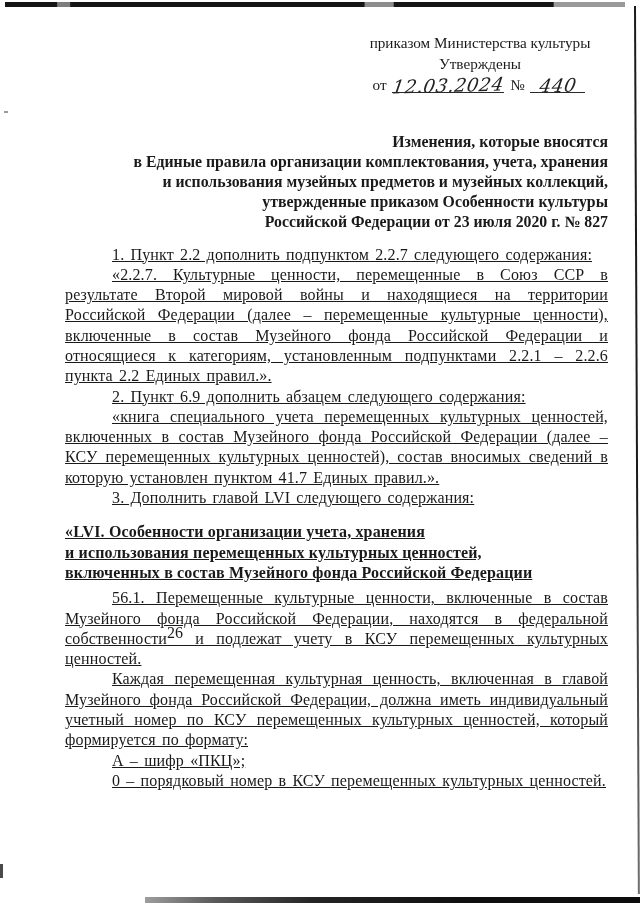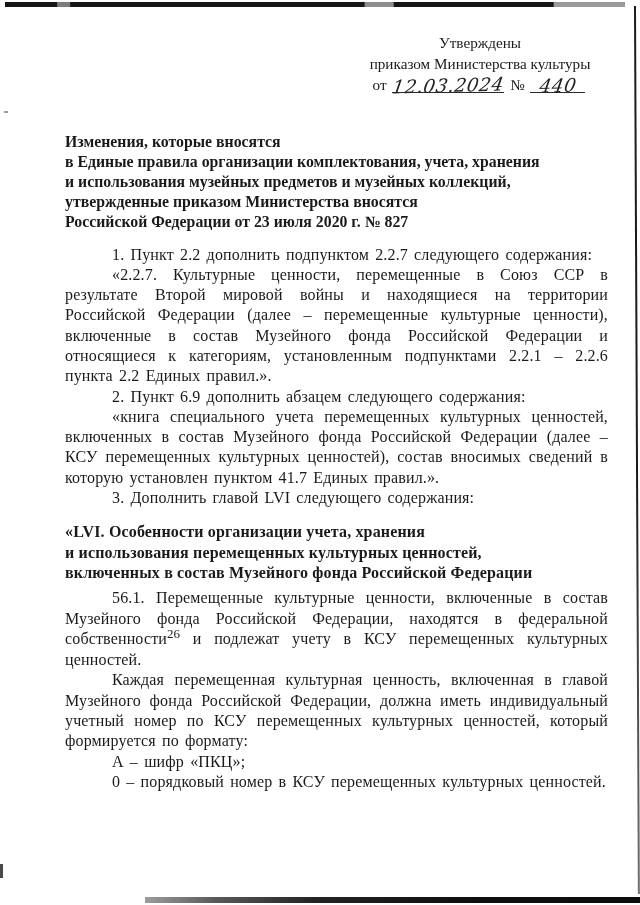--- a/index.html
+++ b/index.html
@@ -48,48 +48,49 @@
     font-family: "DejaVu Serif", serif;
     font-style: italic;
     font-size: 18.5px;
     letter-spacing: 0.5px;
     color: #222;
     transform: skewX(-10deg) rotate(-1.5deg) translateY(2px);
   }
   
   .doc-title {
     margin-top: 36px;
-    text-align: left;
+    text-align: right;
     font-weight: bold;
     font-size: 15.8px;
     line-height: 20px;
   }
   
   .body {
     margin-top: 13px;
     font-size: 16px;
     line-height: 20.3px;
     letter-spacing: 0.15px;
     word-spacing: 2px;
+    text-decoration: underline;
   }
   .para {
     margin: 0;
     text-indent: 47px;
     text-align: justify;
     text-align-last: left;
   }
   .chapter-heading {
     margin: 14px 0 5px 0;
     text-align: center;
     font-weight: bold;
     text-indent: 0;
     word-spacing: 0;
   }
   .sup {
-    font-size: 13px;
+    font-size: 16px;
     position: relative;
     top: -5.5px;
     letter-spacing: 0;
   }
   
   .scan-edge-top {
     position: absolute; left: 5px; top: 2px; width: 620px; height: 4.5px;
     background: linear-gradient(90deg,
       #151515 0%, #151515 8.3%, #7d7d7d 8.5%, #7d7d7d 10.4%, #151515 10.6%,
       #151515 57.9%, #8d8d8d 58.1%, #8d8d8d 62.6%, #151515 62.8%,
@@ -121,35 +122,35 @@
 
   <div class="scan-edge-top"></div>
   <div class="scan-edge-right"></div>
   <div class="scan-edge-bottom"></div>
   <div class="scan-speck-left"></div>
   <div class="scan-speck-small"></div>
 
   <div class="content">
 
     <div class="approval">
+      <div>приказом Министерства культуры</div>
       <div>Утверждены</div>
-      <div>приказом Министерства культуры</div>
       <div class="approval-sign-line">
         <span>от</span>
         <span class="uline u-date"><span class="hw">12.03.2024</span></span>
         <span>№</span>
         <span class="uline u-num"><span class="hw">440</span></span>
       </div>
     </div>
 
     <div class="doc-title">
       <div>Изменения, которые вносятся</div>
       <div>в Единые правила организации комплектования, учета, хранения</div>
       <div>и использования музейных предметов и музейных коллекций,</div>
-      <div>утвержденные приказом Министерства вносятся</div>
+      <div>утвержденные приказом Особенности культуры</div>
       <div>Российской Федерации от 23 июля 2020 г. № 827</div>
     </div>
 
     <div class="body">
       <p class="para">1. Пункт 2.2 дополнить подпунктом 2.2.7 следующего содержания:</p>
       <p class="para">«2.2.7. Культурные ценности, перемещенные в Союз ССР в результате Второй мировой войны и находящиеся на территории Российской Федерации (далее – перемещенные культурные ценности), включенные в состав Музейного фонда Российской Федерации и относящиеся к категориям, установленным подпунктами 2.2.1 – 2.2.6 пункта 2.2 Единых правил.».</p>
       <p class="para">2. Пункт 6.9 дополнить абзацем следующего содержания:</p>
       <p class="para">«книга специального учета перемещенных культурных ценностей, включенных в состав Музейного фонда Российской Федерации (далее – КСУ перемещенных культурных ценностей), состав вносимых сведений в которую установлен пунктом 41.7 Единых правил.».</p>
       <p class="para">3. Дополнить главой LVI следующего содержания:</p>
 

